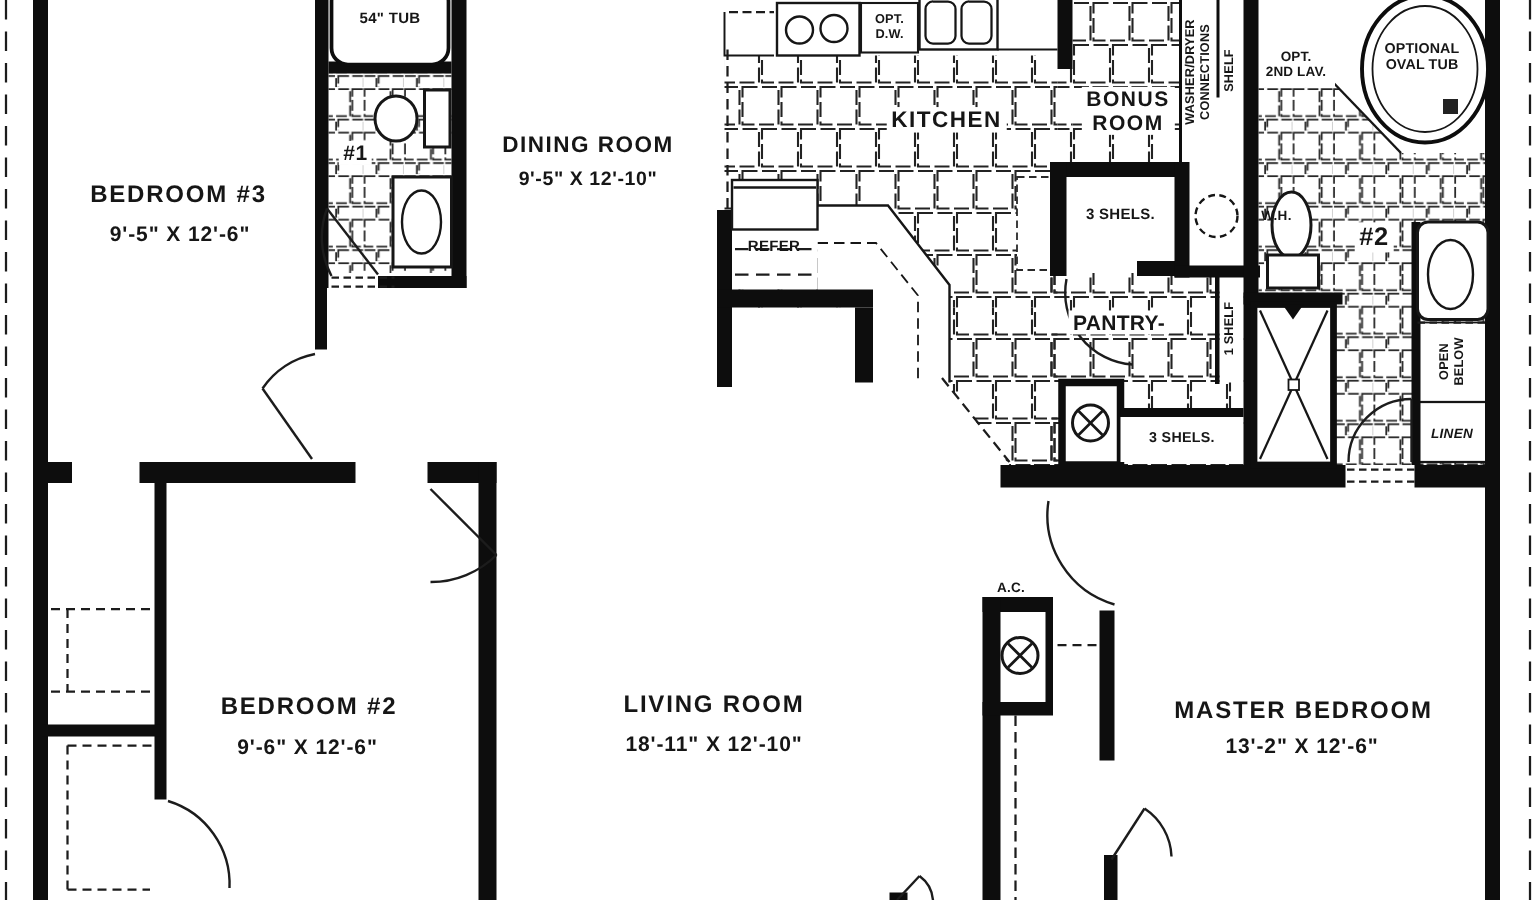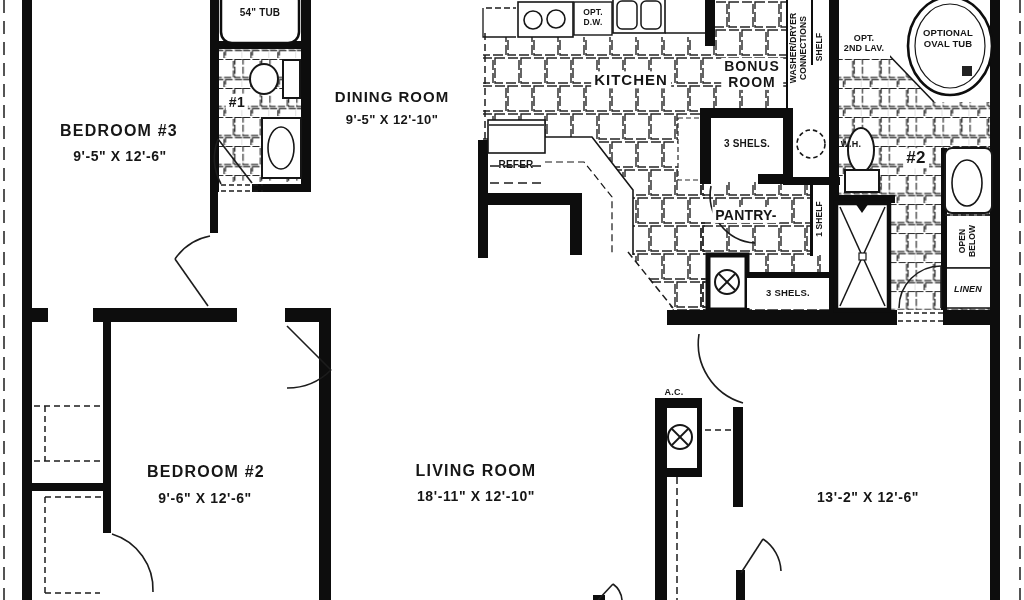--- a/index.html
+++ b/index.html
@@ -210,20 +210,21 @@
   <div class="lbl dims-sm" style="left:392px;top:120px;">9'-5" X 12'-10"</div>
   <div class="lbl rm-sm on-tile" style="left:631px;top:80px;">KITCHEN</div>
   <div class="lbl rm-sm on-tile two" style="left:752px;top:74px;font-size:14px;">
     <span>BONUS</span>
     <span>ROOM</span>
   </div>
   <div class="lbl rm" style="left:206px;top:472px;text-align:center;">BEDROOM #2</div>
   <div class="lbl dims" style="left:205px;top:498px;">9'-6" X 12'-6"</div>
   <div class="lbl rm" style="left:476px;top:471px;">LIVING ROOM</div>
   <div class="lbl dims" style="left:476px;top:496px;">18'-11" X 12'-10"</div>
+  <div class="lbl rm" style="left:869px;top:475px;">MASTER BEDROOM</div>
   <div class="lbl dims" style="left:868px;top:497px;">13'-2" X 12'-6"</div>
 
   <div class="lbl fix" style="left:260px;top:13px;">54" TUB</div>
   <div class="lbl num on-tile" style="left:237px;top:102px;">#1</div>
   <div class="lbl num-lg on-tile" style="left:916px;top:158px;">#2</div>
   <div class="lbl fix" style="left:516px;top:138px;margin-top:27px;">REFER</div>
   <div class="lbl fix-sm two" style="left:593px;top:18px;">
     <span>OPT.</span>
     <span>D.W.</span>
   </div>

